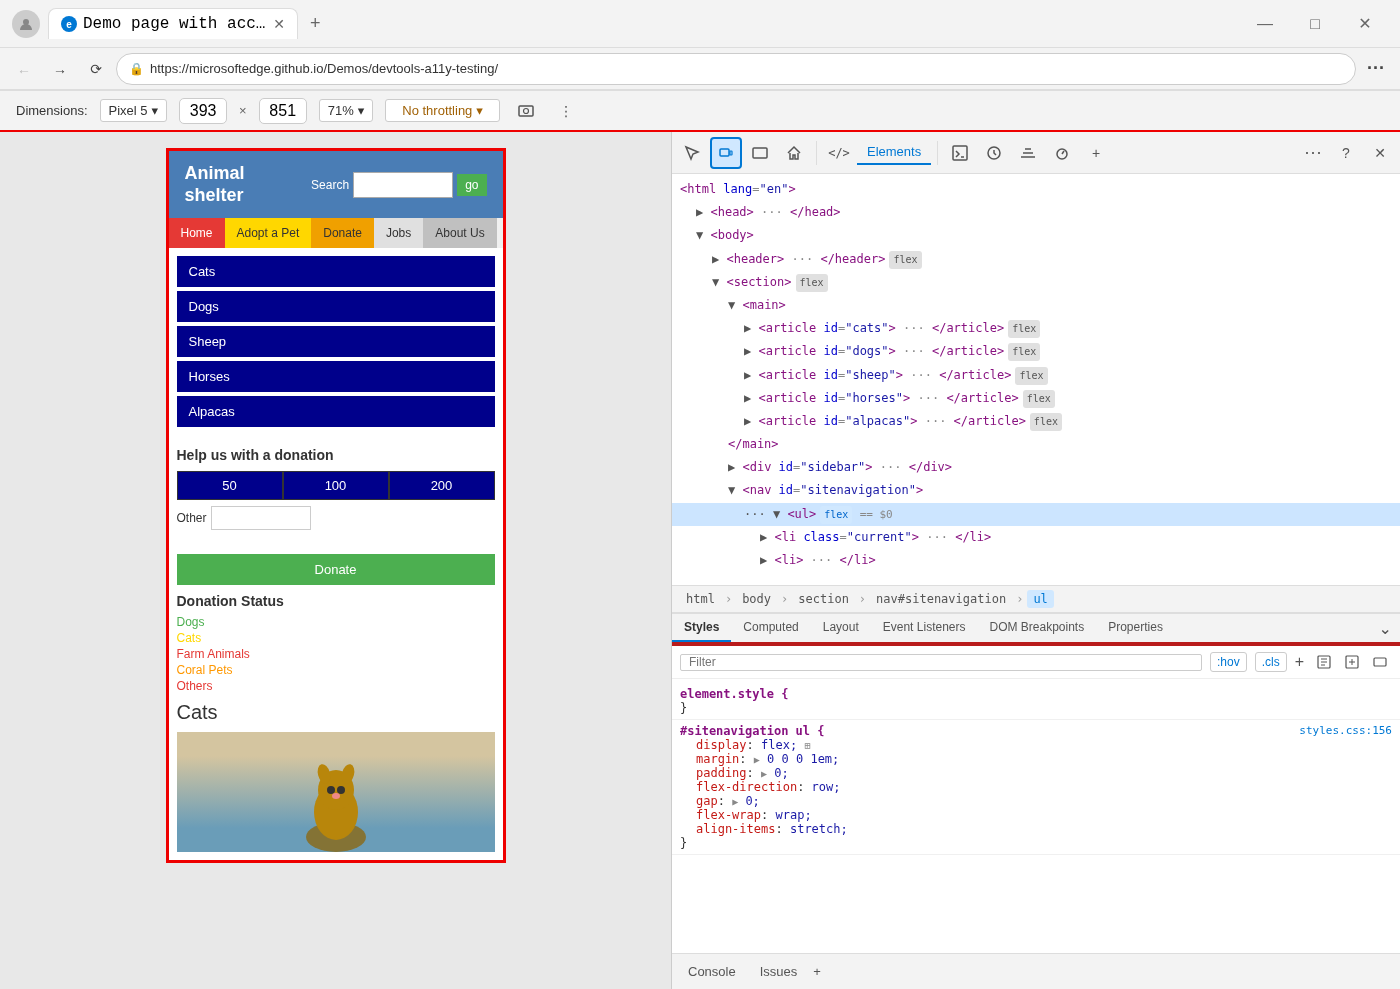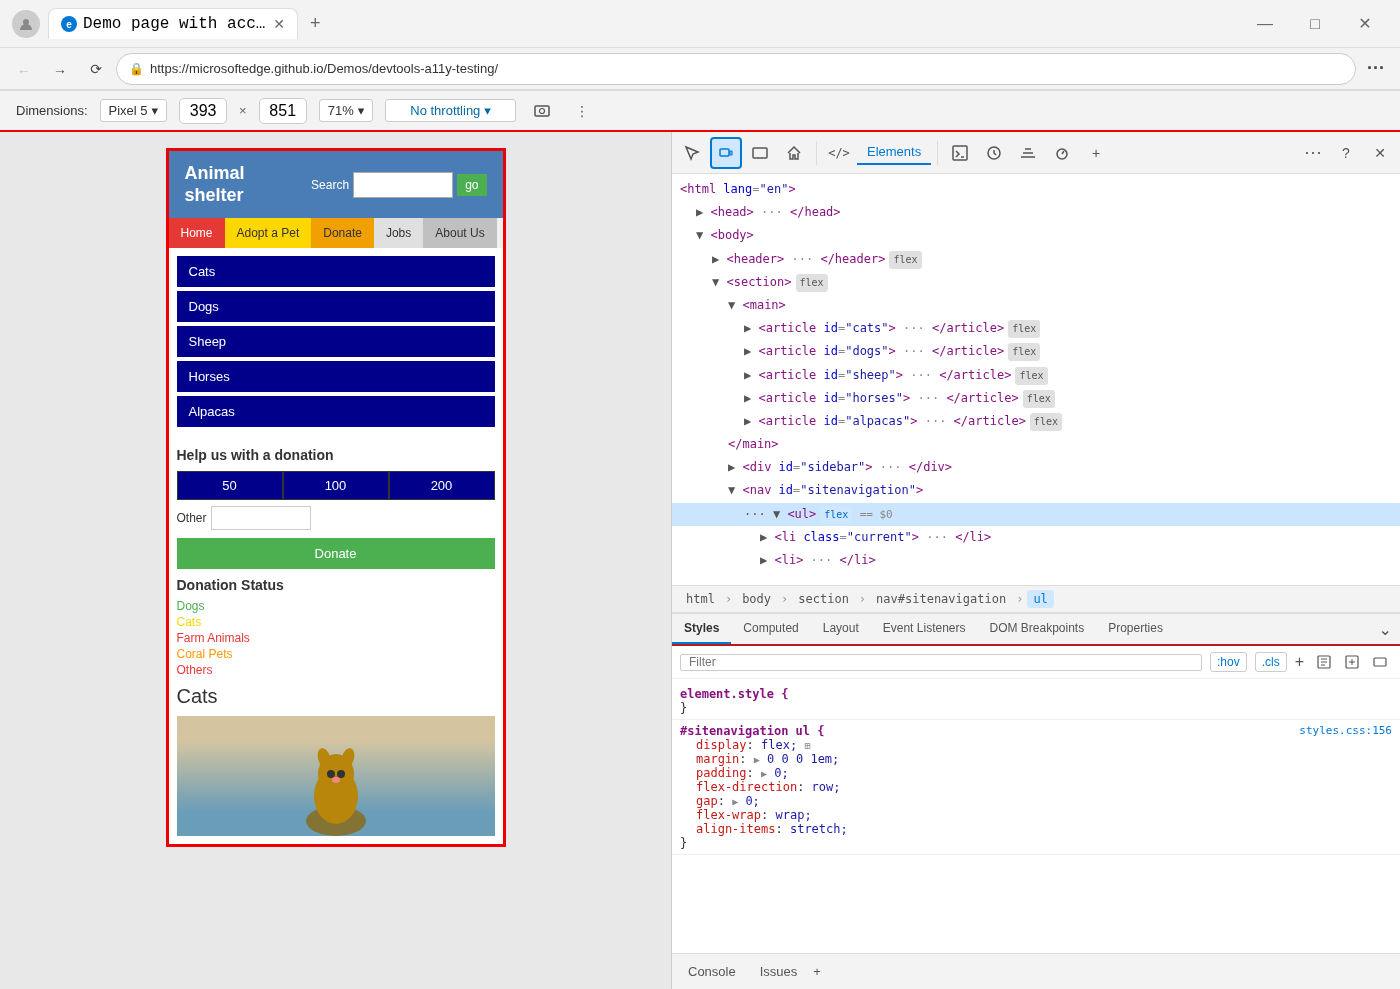--- a/index.html
+++ b/index.html
@@ -81,21 +81,21 @@
       width: 48px; height: 26px; border: 1px solid #ccc; border-radius: 5px;
       text-align: center; font-size: 16px; background: white;
     }
     .dim-sep { color: #666; }
     .zoom-select {
       display: flex; align-items: center; gap: 4px; cursor: pointer;
       background: white; border: 1px solid #ccc; border-radius: 3px; padding: 3px 8px; color: #333;
     }
     .throttle-select {
       display: flex; align-items: center; gap: 4px; cursor: pointer;
-      background: white; border: 1px solid #ccc; border-radius: 3px; padding: 3px 24px; color: #0369a1;
+      background: white; border: 1px solid #ccc; border-radius: 3px; padding: 3px 16px; color: #a16207;
       font-size: 13px;
       justify-content: flex-end;
     }
     .toolbar-icon-btn { width: 28px; height: 28px; border: none; background: none; cursor: pointer; border-radius: 3px; display: flex; align-items: center; justify-content: center; color: #555; font-size: 14px; }
 
     
     .main-area {
       display: flex;
       flex: 1;
       overflow: hidden;
@@ -149,21 +149,21 @@
       font-size: 13px; cursor: pointer;
     }
 
     .donation-section { padding: 8px 0; }
     .donation-title { font-size: 14px; font-weight: bold; margin-bottom: 8px; color: #333; }
     .donation-amounts { display: flex; margin-bottom: 6px; }
     .amount-btn {
       flex: 1; padding: 6px; border: 1px solid #333; background: #00008b;
       color: white; font-size: 13px; cursor: pointer;
     }
-    .other-row { display: flex; align-items: center; gap: 4px; margin-bottom: 8px; }
+    .other-row { display: flex; align-items: center; gap: 4px; margin-bottom: 24px; }
     .other-label { font-size: 12px; color: #333; }
     .other-input { width: 100px; height: 24px; border: 1px solid #ccc; font-size: 12px; padding: 2px 4px; }
     .donate-btn {
       display: block; width: 100%; padding: 8px; background: #4caf50;
       color: white; border: none; font-size: 13px; cursor: pointer;
     }
 
     .donation-status { }
     .status-title { font-size: 14px; font-weight: bold; margin-bottom: 6px; color: #333; }
     .status-item { font-size: 12px; margin-bottom: 2px; }
@@ -255,21 +255,21 @@
     .styles-panel {
       height: 340px;
       border-top: 1px solid #ddd;
       display: flex;
       flex-direction: column;
       overflow: hidden;
     }
     .styles-tabs {
       display: flex;
       background: #f3f3f3;
-      border-bottom: 2px solid #b91c1c;
+      border-bottom: 4px solid #b91c1c;
       height: 32px;
       align-items: center;
     }
     .style-tab { padding: 4px 12px; font-size: 12px; color: #555; cursor: pointer; border-bottom: 2px solid transparent; height: 100%; display: flex; align-items: center; }
     .style-tab.active { color: #333; border-bottom: 2px solid #0078d4; font-weight: 600; }
     .styles-filter-bar {
       display: flex; align-items: center; padding: 4px 8px; gap: 8px;
       border-bottom: 1px solid #eee; background: white;
     }
     .filter-input { flex: 1; height: 17px; border: 1px solid #ccc; border-radius: 2px; padding: 2px 8px; font-size: 12px; }

